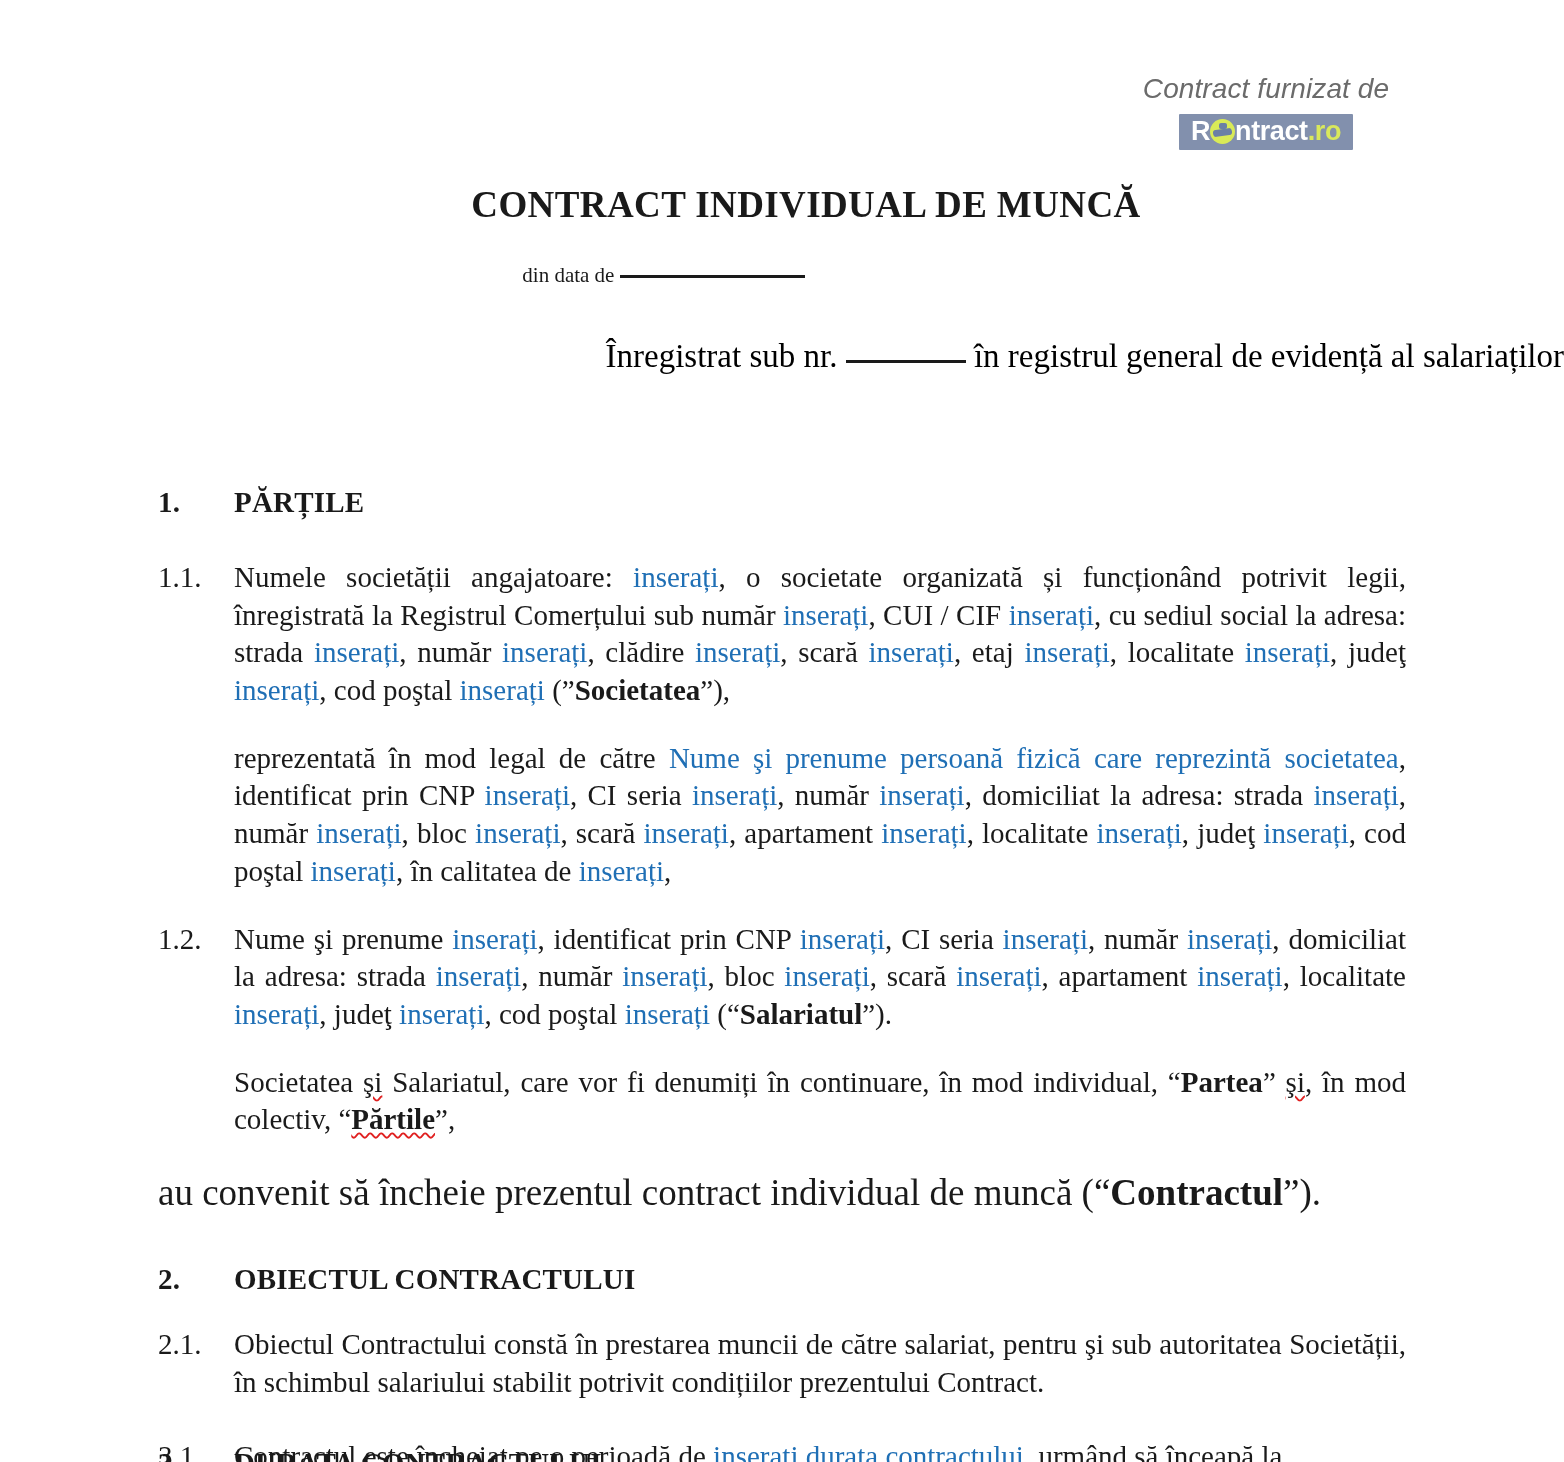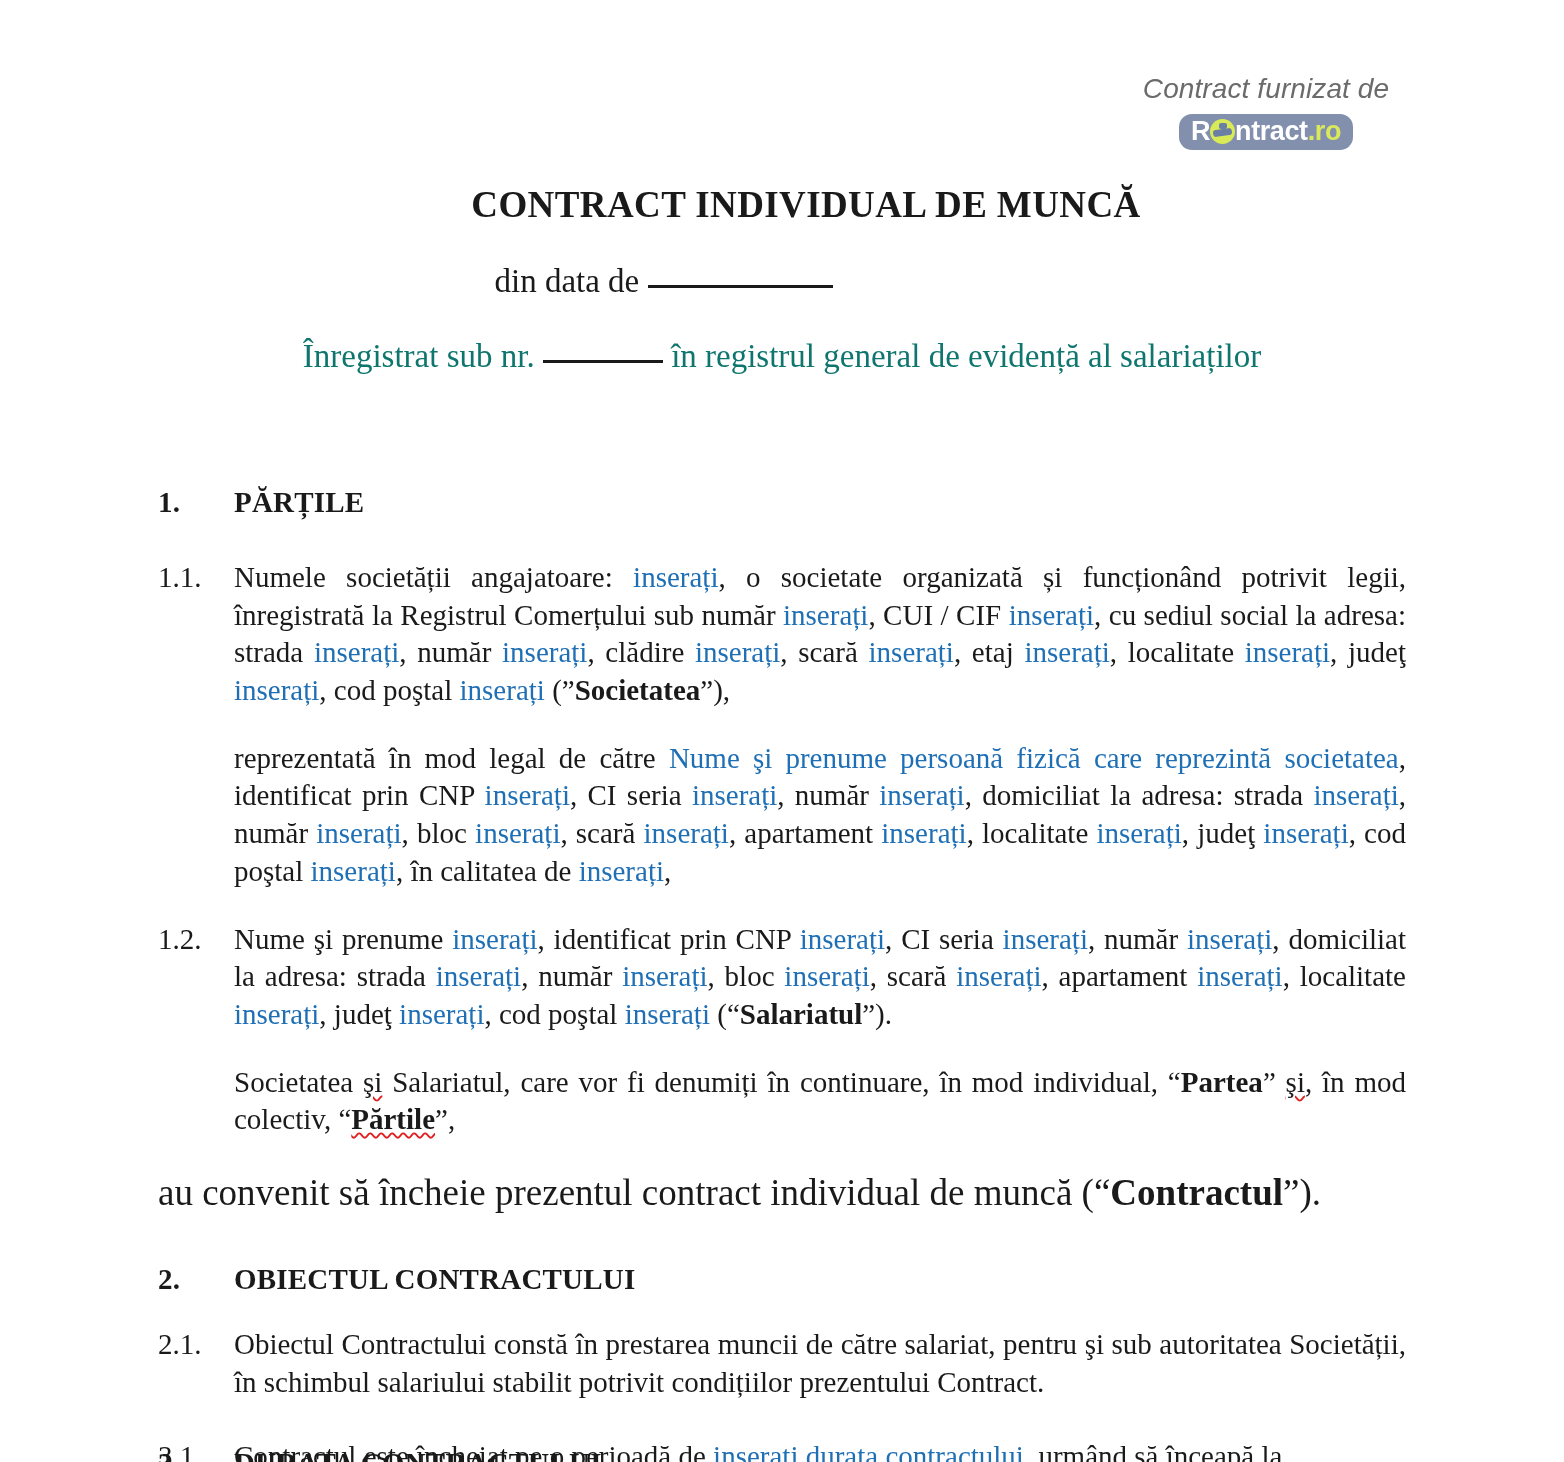--- a/index.html
+++ b/index.html
@@ -41,21 +41,21 @@
     color: #6b6b6b;
     letter-spacing: 0.1px;
     line-height: 1.1;
     white-space: nowrap;
   }
   .brand-logo {
     display: inline-block;
     margin-top: 9px;
     background: #8290ad;
     padding: 4px 12px 5px 12px;
-    border-radius: 13px;
+    border-radius: 1px;
     line-height: 1;
     white-space: nowrap;
   }
   .brand-logo-text {
     font-family: "Liberation Sans", "DejaVu Sans", sans-serif;
     font-weight: bold;
     font-size: 27px;
     color: #ffffff;
     letter-spacing: -0.4px;
     vertical-align: middle;
@@ -111,31 +111,31 @@
     letter-spacing: 0.4px;
     color: #1a1a1a;
     margin-left: 24px;
   }
   .doc-subtitle-1 {
     position: absolute;
     top: 263px;
     left: 0;
     width: 1327px;
     text-align: center;
-    font-size: 33px;
+    font-size: 21px;
     color: #1a1a1a;
   }
   .doc-subtitle-2 {
     position: absolute;
     top: 338px;
     left: 0;
     width: 1564px;
-    text-align: center;
+    text-align: right;
     font-size: 33px;
-    color: #0f766e;
+    color: #000000;
   }
   .blank-line {
     display: inline-block;
     border-bottom: 3px solid #1a1a1a;
     vertical-align: 4px;
   }
   .blank-date { width: 185px; }
   .blank-nr { width: 120px; }
 
   

